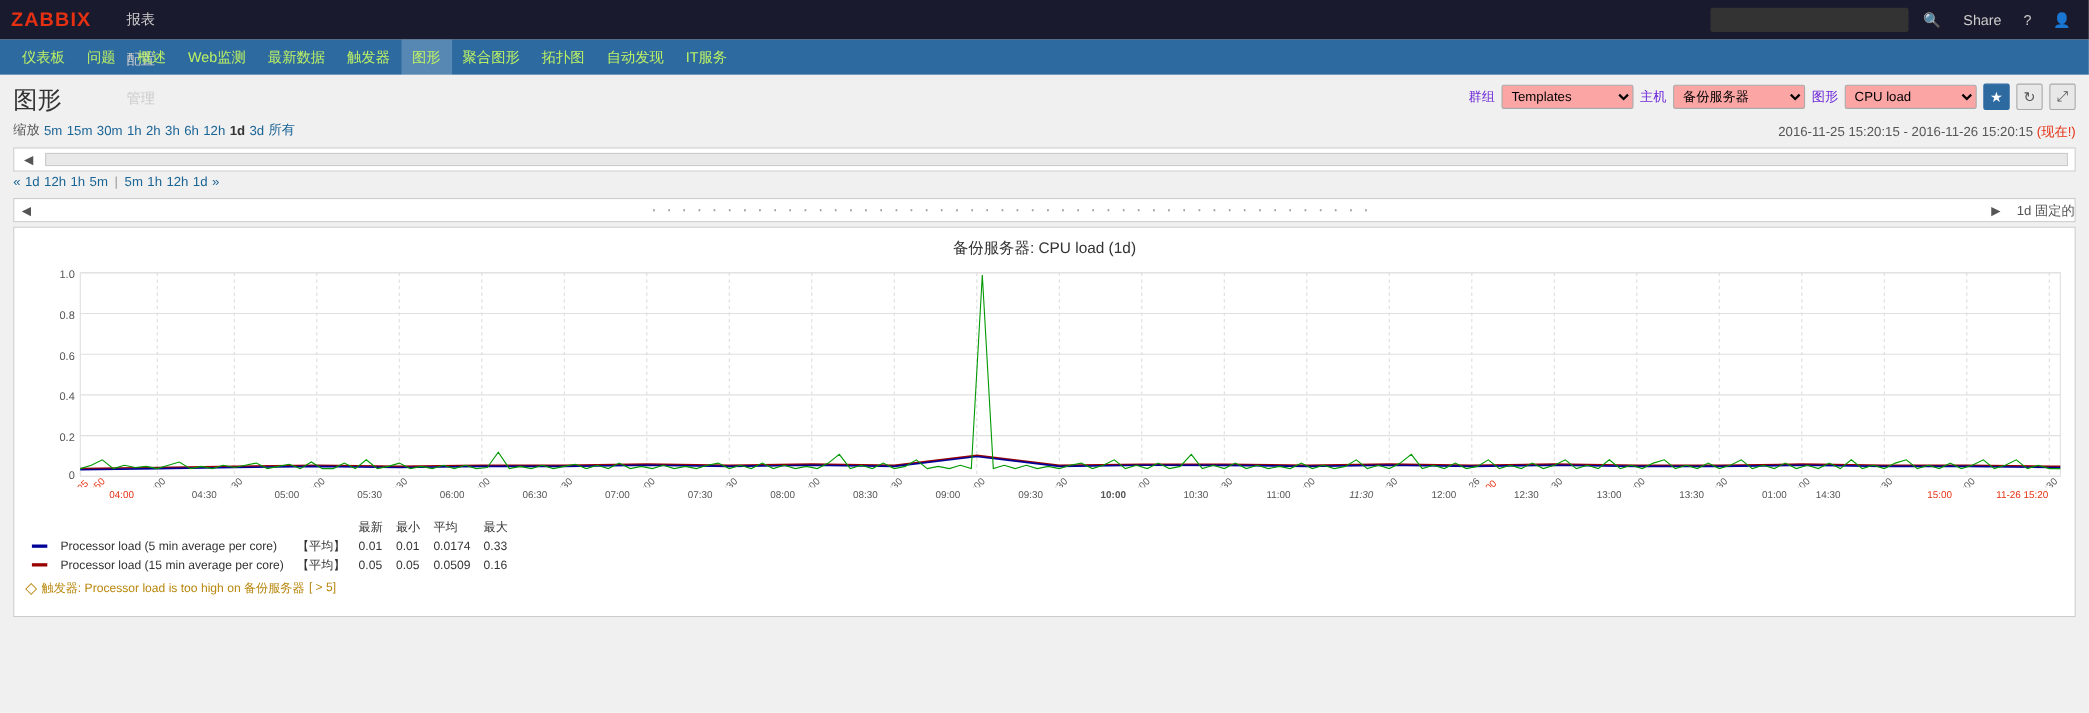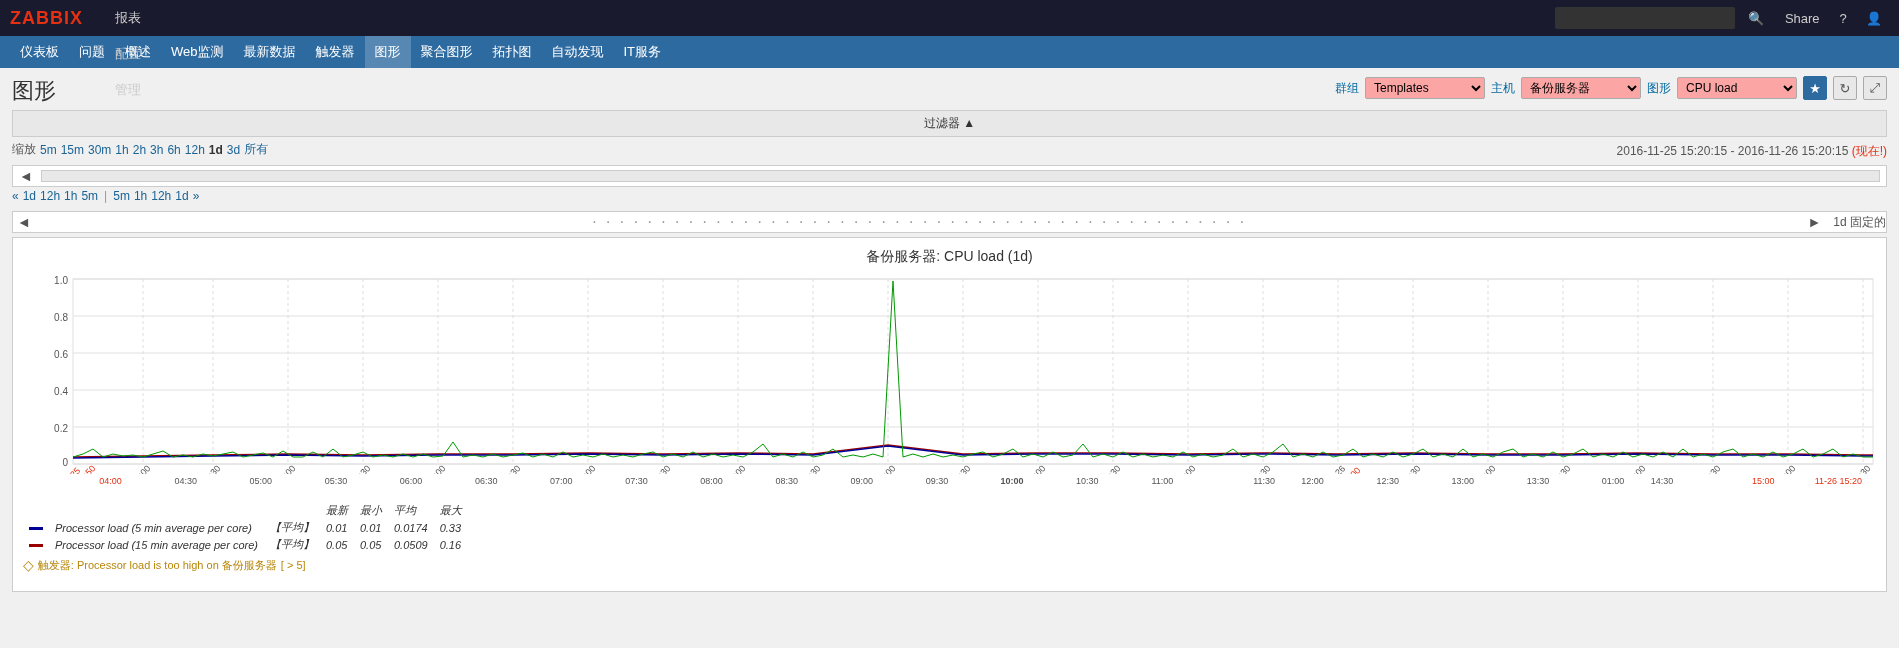--- a/index.html
+++ b/index.html
@@ -9,32 +9,32 @@
     .top-nav { background: #1a1a2e; display: flex; align-items: center; height: 36px; padding: 0 10px; }
     .logo { color: #e53012; font-size: 18px; font-weight: bold; margin-right: 20px; letter-spacing: 1px; }
     .top-nav-items { display: flex; gap: 0; flex-direction: column; }
     .top-nav-item { color: #ccc; padding: 0 12px; line-height: 36px; cursor: pointer; font-size: 13px; }
     .top-nav-right { margin-left: auto; display: flex; align-items: center; gap: 8px; }
     .search-box { background: #333; border: none; color: #ccc; padding: 4px 8px; width: 180px; border-radius: 2px; font-size: 12px; }
     .nav-icon-btn { color: #ccc; background: none; border: none; cursor: pointer; font-size: 13px; padding: 2px 6px; }
 
     
     .second-nav { background: #2d6aa0; display: flex; align-items: center; height: 32px; padding: 0 10px; }
-    .second-nav-item { color: #ffffff; padding: 0 10px; line-height: 32px; cursor: pointer; font-size: 13px; }
+    .second-nav-item { color: #bef264; padding: 0 10px; line-height: 32px; cursor: pointer; font-size: 13px; }
 
     
     .main { background: #f0f0f0; padding: 8px 12px; }
 
     
     .page-header { display: flex; align-items: flex-start; justify-content: space-between; margin-bottom: 4px; }
     .page-title { font-size: 22px; font-weight: normal; color: #333; }
 
     
     .filter-controls { display: flex; align-items: center; gap: 6px; }
-    .filter-label { font-size: 12px; color: #0369a1; }
+    .filter-label { font-size: 12px; color: #6d28d9; }
     .filter-select { padding: 2px 4px; font-size: 12px; border: 1px solid #aaa; background: #fca5a5; border-radius: 2px; min-width: 80px; }
     .filter-select-wide { min-width: 120px; }
     .icon-btn { width: 24px; height: 24px; border: 1px solid #aaa; background: #e8e8e8; cursor: pointer; display: inline-flex; align-items: center; justify-content: center; border-radius: 2px; font-size: 13px; color: #555; }
     .icon-btn.blue { background: #2d6aa0; color: #fff; border-color: #2d6aa0; }
 
     
     .filter-toggle-bar { background: #e8e8e8; border: 1px solid #ccc; text-align: center; padding: 4px; margin-bottom: 4px; cursor: pointer; font-size: 12px; color: #333; }
 
     
     .time-controls { display: flex; align-items: center; gap: 4px; margin-bottom: 4px; }
@@ -60,21 +60,21 @@
     
     .chart-container { background: #fff; border: 1px solid #ccc; padding: 10px; }
     .chart-title { text-align: center; font-size: 14px; color: #333; margin-bottom: 8px; }
 
     
     .chart-svg-wrapper { position: relative; }
 
     
     .legend { margin-top: 8px; padding: 8px 0; }
     .legend-table { border-collapse: collapse; font-size: 11px; color: #333; }
-    .legend-table td { padding: 1px 6px; font-style: italic; }
+    .legend-table td { padding: 1px 6px; }
     .trigger-row { color: #b8860b; font-size: 11px; margin-top: 4px; display: flex; align-items: center; gap: 4px; }
   </style>
 </head>
 <body>
 
 <div class="top-nav">
   <span class="logo">ZABBIX</span>
   <div class="top-nav-items">
     <span class="top-nav-item">监测中</span>
     <span class="top-nav-item">资产记录</span>
@@ -121,21 +121,20 @@
       <span class="filter-label">图形</span>
       <select class="filter-select filter-select-wide">
         <option>CPU load</option>
       </select>
       <button class="icon-btn blue">★</button>
       <button class="icon-btn">↻</button>
       <button class="icon-btn">⤢</button>
     </div>
   </div>
 
-  <div class="filter-toggle-bar">过滤器 ▲</div>
 
   <div style="display:flex; align-items:center; justify-content:space-between; margin-bottom:3px;">
     <div class="time-controls">
       <span class="time-label">缩放</span>
       <a class="time-link">5m</a>
       <a class="time-link">15m</a>
       <a class="time-link">30m</a>
       <a class="time-link">1h</a>
       <a class="time-link">2h</a>
       <a class="time-link">3h</a>
@@ -272,21 +271,21 @@
         <span style="flex:1;text-align:center;">06:30</span>
         <span style="flex:1;text-align:center;">07:00</span>
         <span style="flex:1;text-align:center;">07:30</span>
         <span style="flex:1;text-align:center;">08:00</span>
         <span style="flex:1;text-align:center;">08:30</span>
         <span style="flex:1;text-align:center;">09:00</span>
         <span style="flex:1;text-align:center;">09:30</span>
         <span style="flex:1;text-align:center;font-weight:bold;">10:00</span>
         <span style="flex:1;text-align:center;">10:30</span>
         <span style="flex:1;text-align:center;">11:00</span>
-        <span style="flex:1;text-align:right;">11:30</span>
+        <span style="flex:1;text-align:center;font-style:italic;">11:30</span>
         <span style="flex:1;text-align:center;">12:00</span>
         <span style="flex:1;text-align:center;">12:30</span>
         <span style="flex:1;text-align:center;">13:00</span>
         <span style="flex:1;text-align:center;">13:30</span>
         <span style="flex:1;text-align:center;">01:00</span>
         <span style="flex:1;">14:30</span>
         <span style="flex:1;text-align:center;color:#e53012;">15:00</span>
         <span style="flex:1;text-align:center;color:#e53012;">11-26 15:20</span>
       </div>
     </div>

